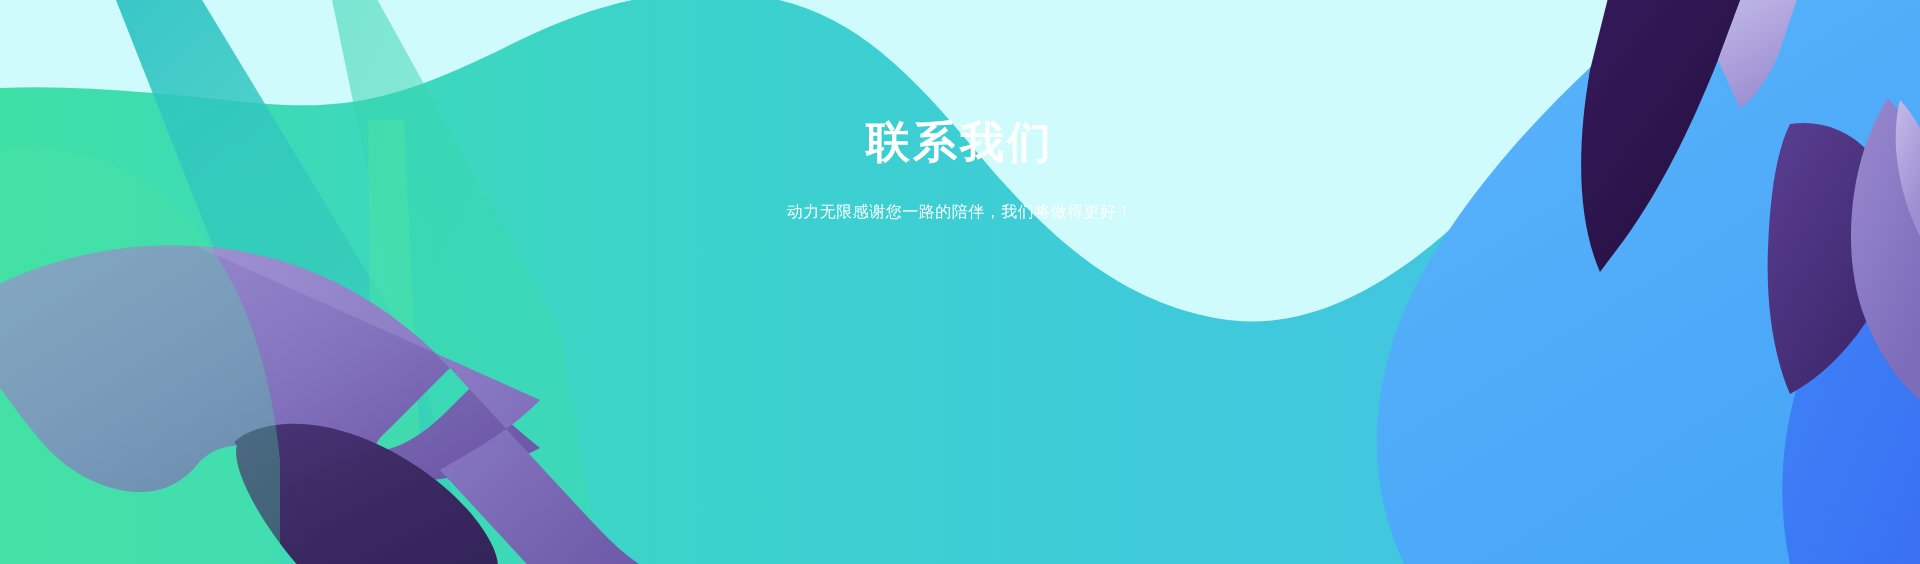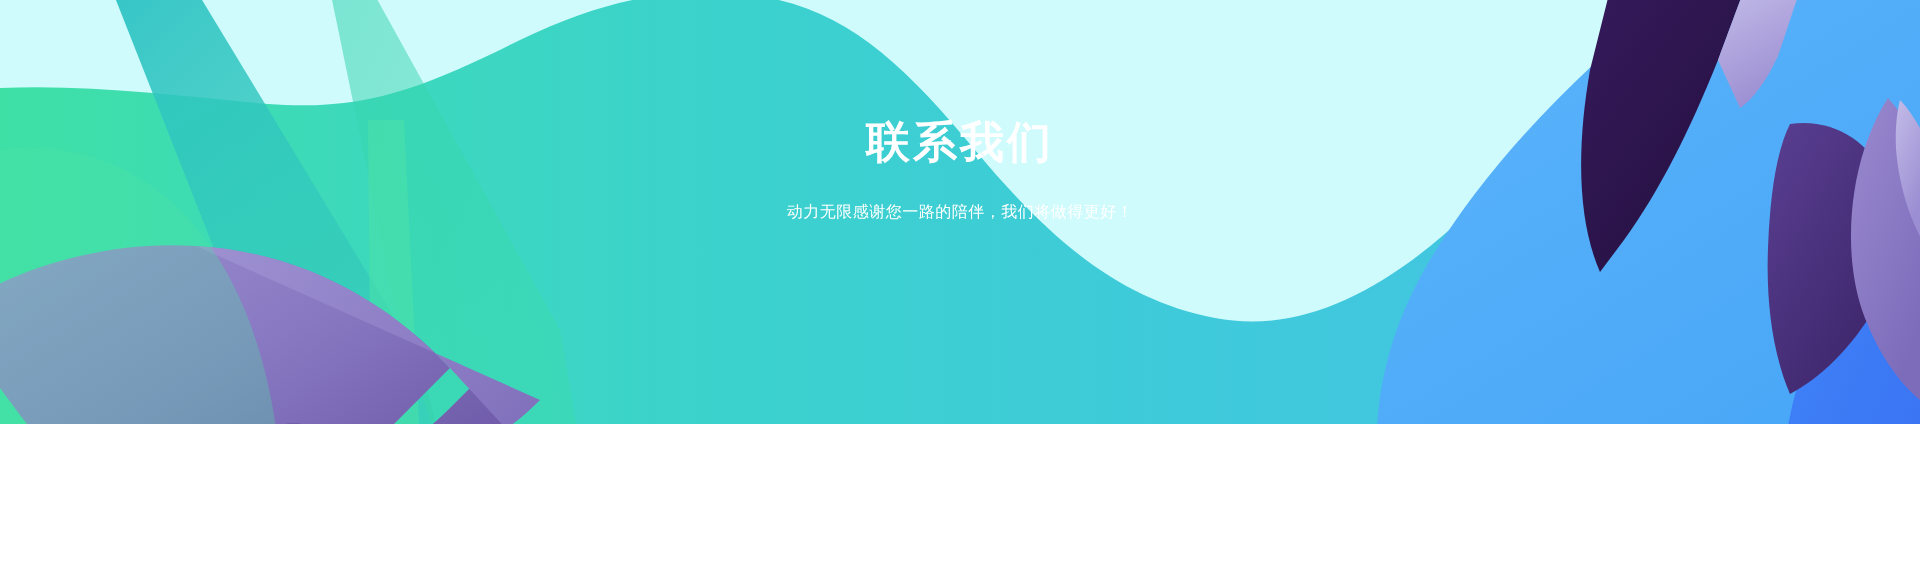--- a/index.html
+++ b/index.html
@@ -8,21 +8,21 @@
     padding: 0;
     background: #ffffff;
   }
   body {
     font-family: "Liberation Sans", "DejaVu Sans", sans-serif;
   }
 
   #banner {
     position: relative;
     width: 1920px;
-    height: 424px;
+    height: 564px;
     overflow: hidden;
     background: #3b82f6;
   }
 
   #banner-art {
     position: absolute;
     inset: 0;
     width: 1920px;
     height: 564px;
     display: block;

